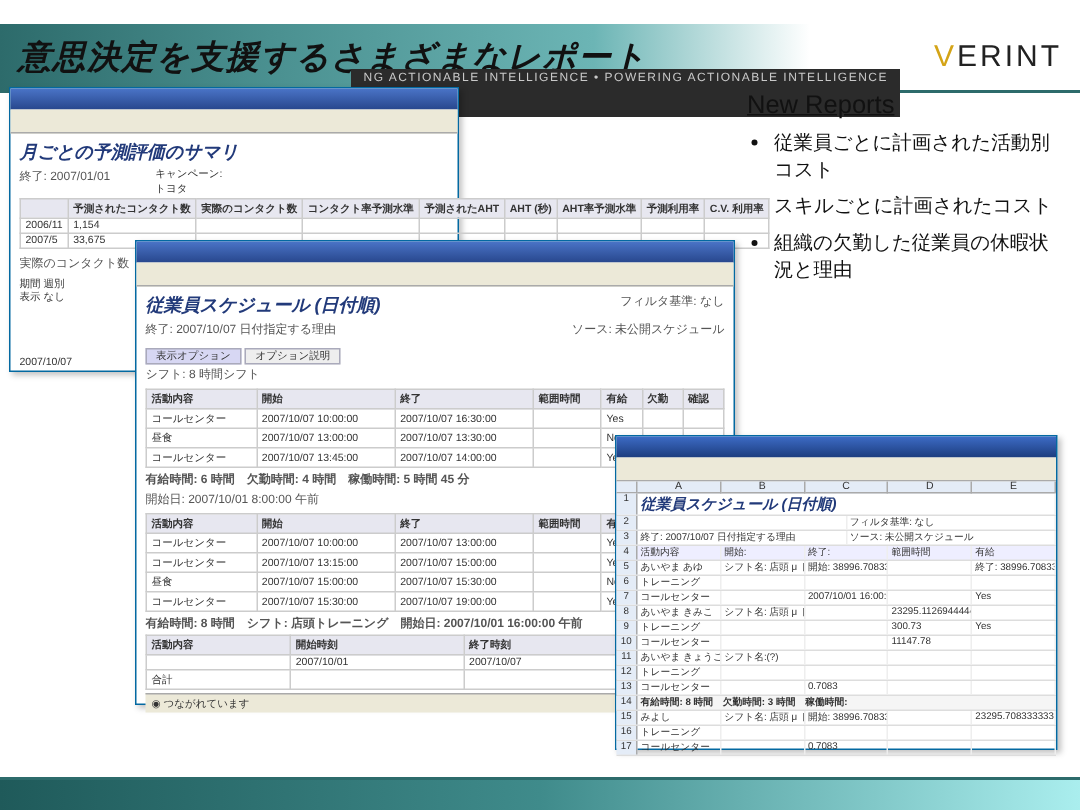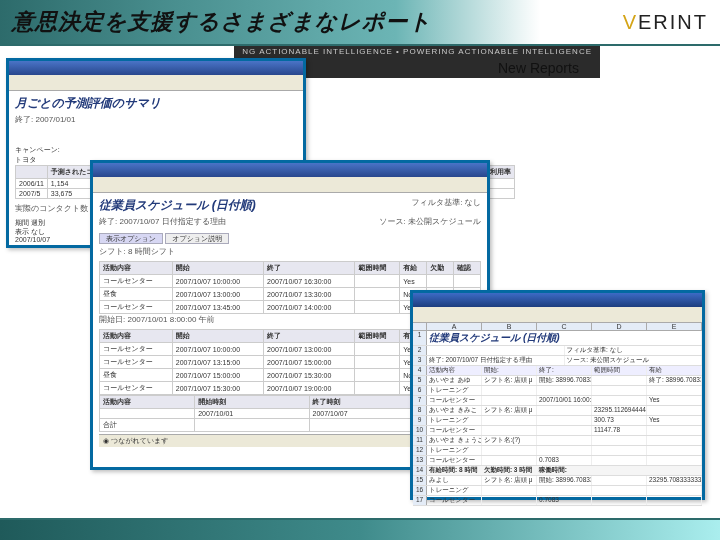--- a/index.html
+++ b/index.html
@@ -1,44 +1,44 @@
 <!DOCTYPE html>
 <html><head>
 <meta charset="utf-8">
 <style>
   * { margin: 0; padding: 0; box-sizing: border-box; }
   body { width: 720px; height: 540px; font-family: "MS PGothic", sans-serif; background: #fff; overflow: hidden; position: relative; }
   
-  .header-bar { height: 46px; background: linear-gradient(90deg, #2d6b6b 0%, #4a9090 25%, #6cb5b5 55%, #fff 75%); display: flex; align-items: center; justify-content: space-between; padding: 0 12px; border-bottom: 2px solid #2d6b6b; }
+  .header-bar { height: 46px; background: linear-gradient(90deg, #2d6b6b 0%, #4a9090 25%, #6cb5b5 55%, #fff 75%); display: flex; align-items: center; justify-content: space-between; padding: 0 12px; border-bottom: 2px solid #2d6b6b; margin-top: 16px; }
   .title { font-size: 22px; font-weight: bold; color: #111; font-style: italic; letter-spacing: 1px; }
   .brand { font-size: 20px; font-weight: normal; color: #222; letter-spacing: 2px; }
   .brand .accent { color: #d4a417; }
   
   .tagline-strip { position: absolute; top: 46px; right: 120px; height: 32px; background: #2b2b2b; color: #c9c9c9; font-size: 8px; padding: 1px 8px; letter-spacing: 1px; }
   
   .side-list { position: absolute; top: 60px; right: 12px; width: 210px; font-size: 13px; color: #111; }
-  .side-list .hd { font-size: 14px; margin-bottom: 6px; }
+  .side-list .hd { text-decoration: underline; font-size: 17px; margin-bottom: 6px; }
   .side-list ul { list-style: disc; margin-left: 18px; }
   .side-list li { margin-bottom: 6px; line-height: 1.4; }
 
   
-  .win { position: absolute; background: #fff; border: 3px solid #0369a1; box-shadow: 2px 2px 4px rgba(0,0,0,0.25); font-size: 9px; color: #333; }
+  .win { position: absolute; background: #fff; border: 1px solid #0369a1; box-shadow: 2px 2px 4px rgba(0,0,0,0.25); font-size: 9px; color: #333; }
   .win .chrome { height: 14px; background: linear-gradient(#4a74c7, #28478d); display: flex; align-items: center; padding: 0 4px; }
   .win .chrome-title { color: #fff; font-size: 8px; white-space: nowrap; overflow: hidden; }
   .win .toolbar { height: 16px; background: #ece9d8; border-bottom: 1px solid #aaa; }
   .win .content { padding: 4px 6px; }
   .win h3 { font-size: 12px; color: #223a7a; font-style: italic; margin-bottom: 2px; }
   .win .sub { font-size: 8px; color: #555; margin-bottom: 4px; }
   .win table { border-collapse: collapse; width: 100%; font-size: 7px; }
   .win th, .win td { border: 1px solid #ccc; padding: 1px 3px; text-align: left; white-space: nowrap; }
   .win th { background: #e7e7f0; font-weight: bold; }
 
   
   #win1 { top: 58px; left: 6px; width: 300px; height: 190px; }
-  #win1 .split { display: flex; gap: 16px; flex-direction: column; }
+  #win1 .split { display: flex; gap: 30px; }
   #win1 .kv { font-size: 7px; line-height: 1.4; }
 
   
   #win2 { top: 160px; left: 90px; width: 400px; height: 310px; }
 
   
   #win3 { top: 290px; left: 410px; width: 295px; height: 210px; }
   #win3 .chrome { background: linear-gradient(#3d6bc5, #1c3d7e); }
   #win3 .xl-cols { display: flex; background: #e4ecf7; font-size: 7px; }
   #win3 .xl-cols span { flex: 1; text-align: center; border-right: 1px solid #aaa; border-bottom: 1px solid #aaa; }
@@ -56,20 +56,25 @@
 <div class="header-bar">
   <div class="title">意思決定を支援するさまざまなレポート</div>
   <div class="brand">
     <span class="accent">V</span><span>ERINT</span>
   </div>
 </div>
 <div class="tagline-strip">NG ACTIONABLE INTELLIGENCE • POWERING ACTIONABLE INTELLIGENCE</div>
 
 <div class="side-list">
   <div class="hd">New Reports</div>
+  <ul>
+    <li>従業員ごとに計画された活動別コスト</li>
+    <li>スキルごとに計画されたコスト</li>
+    <li>組織の欠勤した従業員の休暇状況と理由</li>
+  </ul>
 </div>
 
 <div class="win" id="win1">
   <div class="chrome">
       <span class="chrome-title">&nbsp;</span>
     </div>
   <div class="toolbar"></div>
   <div class="content">
     <h3>月ごとの予測評価のサマリ</h3>
     <div class="split">
@@ -176,20 +181,21 @@
             <td>コールセンター</td>
             <td>2007/10/07 13:45:00</td>
             <td>2007/10/07 14:00:00</td>
             <td></td>
             <td>Yes</td>
             <td></td>
             <td></td>
           </tr>
     </tbody>
       </table>
+    <div class="sub" style="font-weight:bold;margin:2px 0">有給時間: 6 時間　欠勤時間: 4 時間　稼働時間: 5 時間 45 分</div>
     <div style="display:flex;justify-content:space-between">
       <div class="sub">開始日: 2007/10/01 8:00:00 午前</div>
     </div>
     <table>
       <tbody>
           <tr>
             <th>活動内容</th>
             <th>開始</th>
             <th>終了</th>
             <th>範囲時間</th>
@@ -228,20 +234,21 @@
             <td>コールセンター</td>
             <td>2007/10/07 15:30:00</td>
             <td>2007/10/07 19:00:00</td>
             <td></td>
             <td>Yes</td>
             <td></td>
             <td></td>
           </tr>
     </tbody>
       </table>
+    <div class="sub" style="font-weight:bold;margin:2px 0">有給時間: 8 時間　シフト: 店頭トレーニング　開始日: 2007/10/01 16:00:00 午前</div>
     <table>
       <tbody>
           <tr>
             <th>活動内容</th>
             <th>開始時刻</th>
             <th>終了時刻</th>
             <th>有給</th>
           </tr>
       <tr>
             <td></td>

